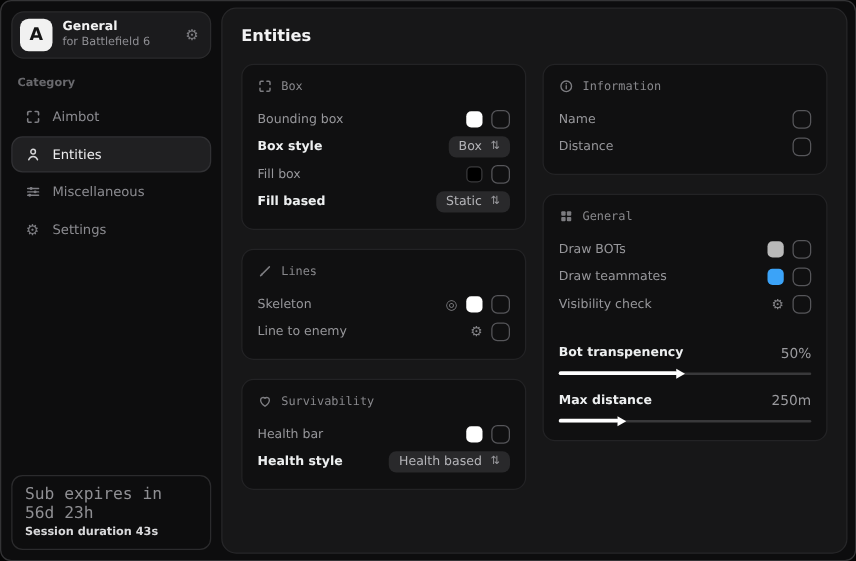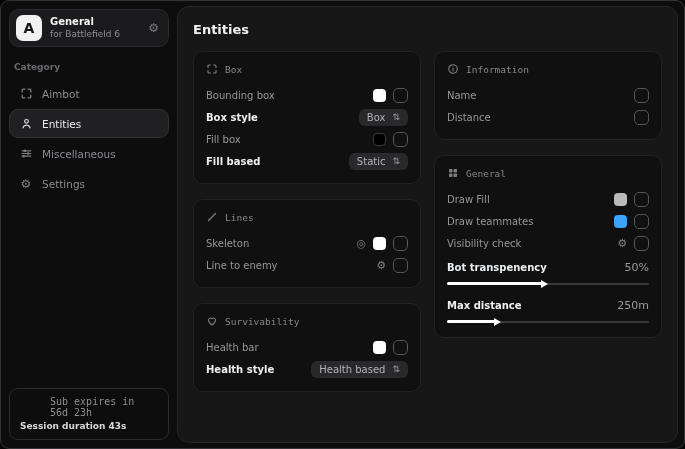--- a/index.html
+++ b/index.html
@@ -41,21 +41,21 @@
     color: #8b8b90; font-size: 10.5px; cursor: pointer; height: 29px;
   }
   .nav-item .nicon { width: 14px; display: flex; align-items: center; justify-content: center; color: #7e7e83; }
   .nav-item.selected { background: #202022; border-color: #313134; color: #ececee; }
   .nav-item.selected .nicon { color: #d6d6d8; }
 
   .sidebar-footer {
     margin-top: auto; border: 1px solid #2b2b2d; border-radius: 9px;
     padding: 7px 10px 8px;
   }
-  .sf-line1 { font-family: "DejaVu Sans Mono", "Liberation Mono", monospace; font-size: 10px; color: #8f8f93; margin-left: 30px; }
+  .sf-line1 { font-family: "DejaVu Sans Mono", "Liberation Mono", monospace; font-size: 13px; color: #8f8f93; }
   .sf-line2 { margin-top: 3px; font-size: 9px; font-weight: 600; color: #d9d9db; }
 
   
   .main {
     position: absolute; left: 176px; top: 5px; right: 6px; bottom: 5px;
     background: #171718; border: 1px solid #272729; border-radius: 12px;
     padding: 13px 15px;
   }
   .main-title { font-size: 13px; font-weight: bold; color: #f2f2f3; margin: 2px 0 14px; }
 
@@ -86,21 +86,21 @@
   }
   .mini-gear { font-size: 11px; color: #828286; cursor: pointer; line-height: 1; }
 
   .dropdown {
     display: flex; align-items: center; gap: 7px;
     background: #29292b; border-radius: 6px; padding: 3px 8px;
     font-size: 10px; color: #b4b4b8; cursor: pointer;
   }
   .dropdown .unfold { font-size: 9px; color: #9a9a9e; }
 
-  .slider-group { margin-top: 7px; }
+  .slider-group { margin-top: 22px; }
   .slider-group + .slider-group { margin-top: 11px; }
   .slider-head { display: flex; justify-content: space-between; align-items: center; margin-bottom: 5px; }
   .slider-value { font-size: 11px; color: #9a9a9e; }
   .slider-track { position: relative; height: 9px; cursor: pointer; }
   .slider-rail { position: absolute; left: 0; right: 0; top: 3.5px; height: 2px; background: #39393b; border-radius: 1px; }
   .slider-fill { position: absolute; left: 0; top: 3px; height: 3px; background: #ffffff; border-radius: 2px; }
   .slider-thumb {
     position: absolute; right: -6px; top: 50%; transform: translateY(-50%);
     width: 0; height: 0;
     border-top: 4px solid transparent; border-bottom: 4px solid transparent;
@@ -333,21 +333,21 @@
                 <rect x="4" y="4" width="7" height="7" rx="1.5"></rect>
                   <rect x="13" y="4" width="7" height="7" rx="1.5"></rect>
                 <rect x="4" y="13" width="7" height="7" rx="1.5"></rect>
                   <rect x="13" y="13" width="7" height="7" rx="1.5"></rect>
               </svg>
             </span>
             <span>General</span>
           </div>
 
           <div class="row">
-            <span class="row-label">Draw Fill</span>
+            <span class="row-label">Draw BOTs</span>
             <span class="controls">
               <span class="swatch" style="background: rgb(185, 185, 185);"></span>
               <span class="checkbox"></span>
             </span>
           </div>
 
           <div class="row">
             <span class="row-label">Draw teammates</span>
             <span class="controls">
               <span class="swatch" style="background: rgb(59, 163, 248);"></span>

